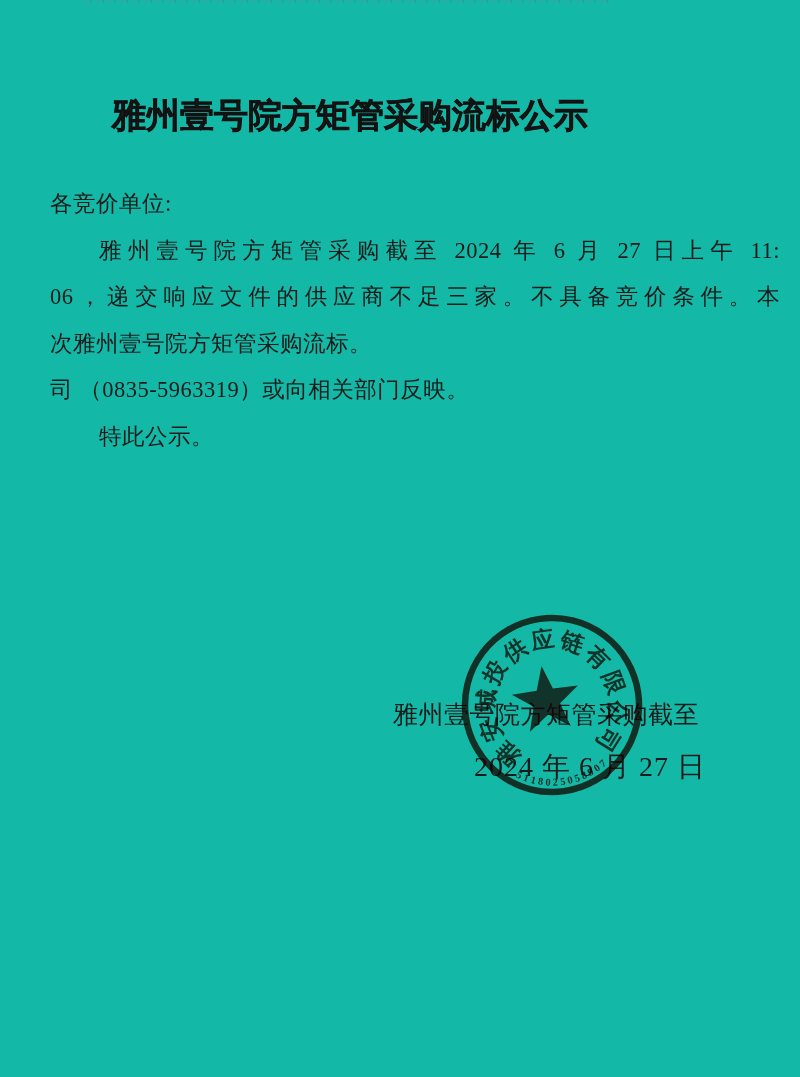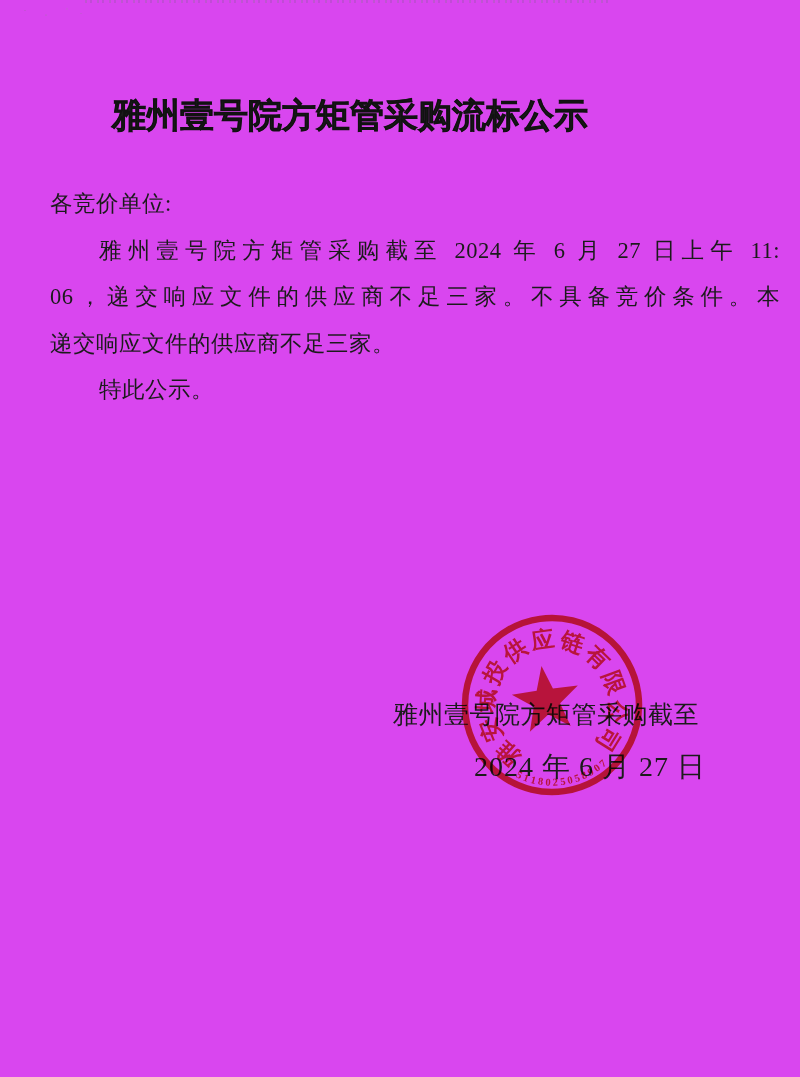--- a/index.html
+++ b/index.html
@@ -1,18 +1,18 @@
 <!DOCTYPE html>
 <html><head>
 <meta charset="utf-8">
 <style>
   html,body{margin:0;padding:0;background:#e8e8e8;}
   .page{
     position:relative;width:800px;height:1077px;margin:0 auto;
-    background:#d946ef;overflow:hidden;
+    background:#14b8a6;overflow:hidden;
     font-family:"Liberation Serif","DejaVu Serif",serif;color:#1b1b1b;
   }
   .scan-noise-top{
     position:absolute;top:0;left:85px;width:525px;height:3px;opacity:.5;
     background:repeating-linear-gradient(90deg,
       rgba(140,118,150,.7) 0 2px, rgba(0,0,0,0) 2px 5px,
       rgba(110,95,125,.45) 5px 7px, rgba(0,0,0,0) 7px 12px);
   }
   .scan-speck{
     position:absolute;top:4px;left:18px;width:70px;height:16px;opacity:.18;
@@ -53,21 +53,22 @@
 
   <div class="scan-noise-top"></div>
   <div class="scan-speck"></div>
 
   <div class="doc-title">雅州壹号院方矩管采购流标公示</div>
 
   <div class="body-text">
     <div class="line">各竞价单位:</div>
     <div class="line indent justify">雅州壹号院方矩管采购截至 2024 年 6 月 27 日上午 11:</div>
     <div class="line justify">06，递交响应文件的供应商不足三家。不具备竞价条件。本</div>
-    <div class="line">递交响应文件的供应商不足三家。</div>
+    <div class="line">次雅州壹号院方矩管采购流标。</div>
+    <div class="line">司 （0835-5963319）或向相关部门反映。</div>
     <div class="line indent">特此公示。</div>
   </div>
 
   <div class="signature-company">雅州壹号院方矩管采购截至</div>
   <div class="signature-date">2024 年 6 月 27 日</div>
 
   <svg id="seal-svg" class="seal" viewBox="0 0 222 222">
       <g transform="rotate(-8 111 111)">
         <circle cx="111" cy="111" r="87" fill="none" stroke="#cf241a" stroke-width="6.5" stroke-opacity="0.92"></circle>
         <polygon points="106.0,71.0 114.2,94.7 139.3,95.2 119.3,110.3 126.6,134.3 106.0,120.0 85.4,134.3 92.7,110.3 72.7,95.2 97.8,94.7" fill="#cf241a" fill-opacity="0.9"></polygon>

